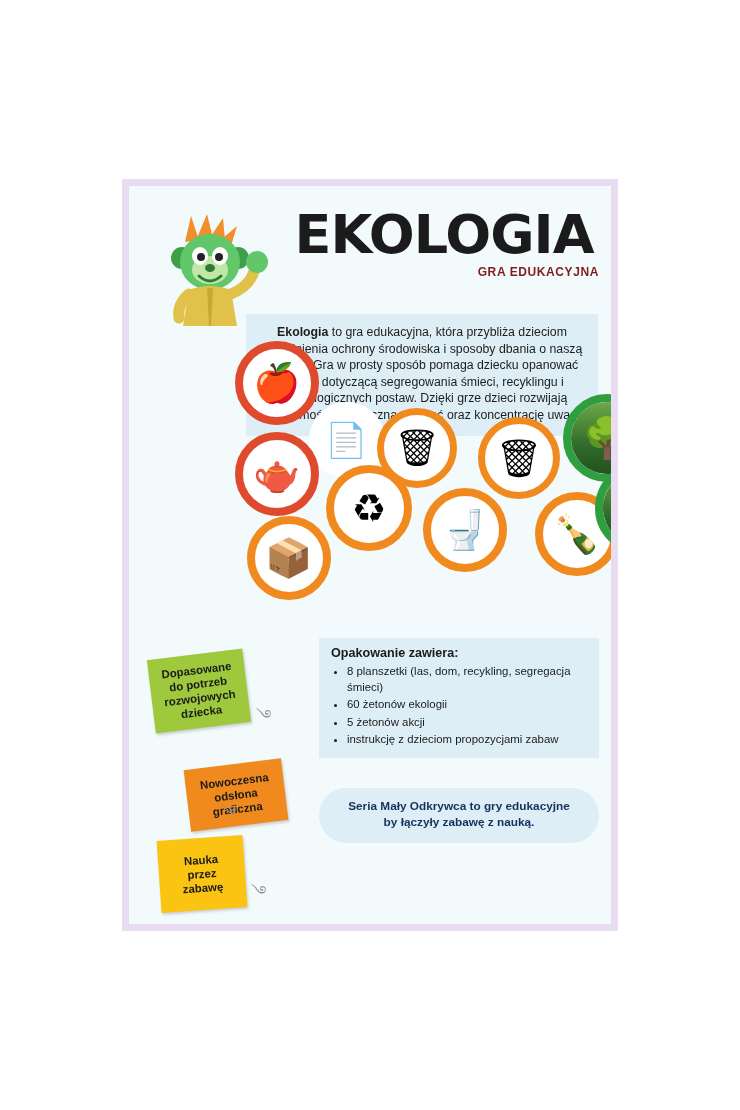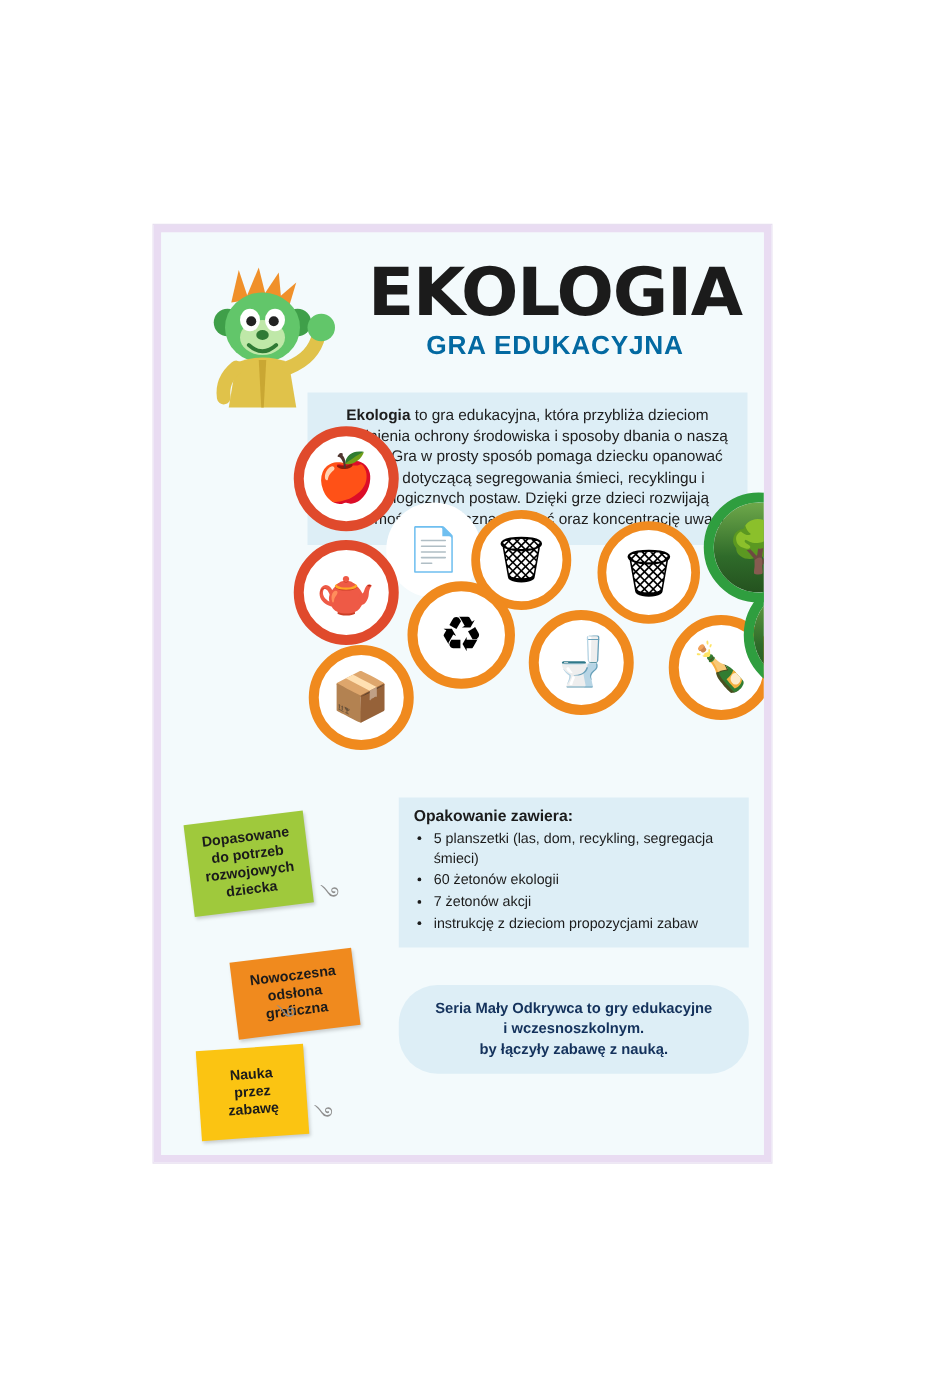--- a/index.html
+++ b/index.html
@@ -54,25 +54,25 @@
     letter-spacing: -1px;
     line-height: 1;
     color: #1b1b1b;
     margin: 0;
     text-align: center;
     transform: scaleX(1.02);
   }
   .sub-title {
     font-family: "Liberation Sans", sans-serif;
     font-weight: 700;
-    font-size: 21px;
+    font-size: 12px;
     letter-spacing: 0.6px;
-    color: #0369a1;
+    color: #7f1d1d;
     margin: 4px 0 0 0;
-    text-align: center;
+    text-align: right;
   }
 
   
   .mascot {
     position: absolute;
     left: 26px;
     top: 22px;
     width: 120px;
     height: 120px;
   }
@@ -287,30 +287,29 @@
           <div class="inner" style="font-size: 40px; background: linear-gradient(rgb(110, 168, 74) 0%, rgb(47, 107, 42) 60%, rgb(36, 82, 31) 100%);">🌳</div>
         </div>
         <div class="ring" style="left: 466px; top: 66px; width: 92px; height: 92px; border: 8px solid rgb(47, 158, 63);">
           <div class="inner" style="font-size: 41px; background: linear-gradient(rgb(110, 168, 74) 0%, rgb(47, 107, 42) 60%, rgb(36, 82, 31) 100%);">🌲</div>
         </div>
       </div>
 
     <div class="contents-box">
       <div class="contents-title">Opakowanie zawiera:</div>
       <ul class="contents-list">
-          <li>5 planszetki (las, dom, recykling, segregacja śmieci)</li>
+          <li>8 planszetki (las, dom, recykling, segregacja śmieci)</li>
           <li>60 żetonów ekologii</li>
-          <li>7 żetonów akcji</li>
+          <li>5 żetonów akcji</li>
           <li>instrukcję z dzieciom propozycjami zabaw</li>
         </ul>
     </div>
 
     <div class="series-box">
         <p>Seria Mały Odkrywca to gry edukacyjne</p>
-        <p>i wczesnoszkolnym.</p>
         <p>by łączyły zabawę z nauką.</p>
       </div>
 
     <div class="badge badge-green" style="background: rgb(159, 201, 60);">
         <div>
           <div>Dopasowane</div>
           <div>do potrzeb</div>
           <div>rozwojowych</div>
           <div>dziecka</div>
         </div>

